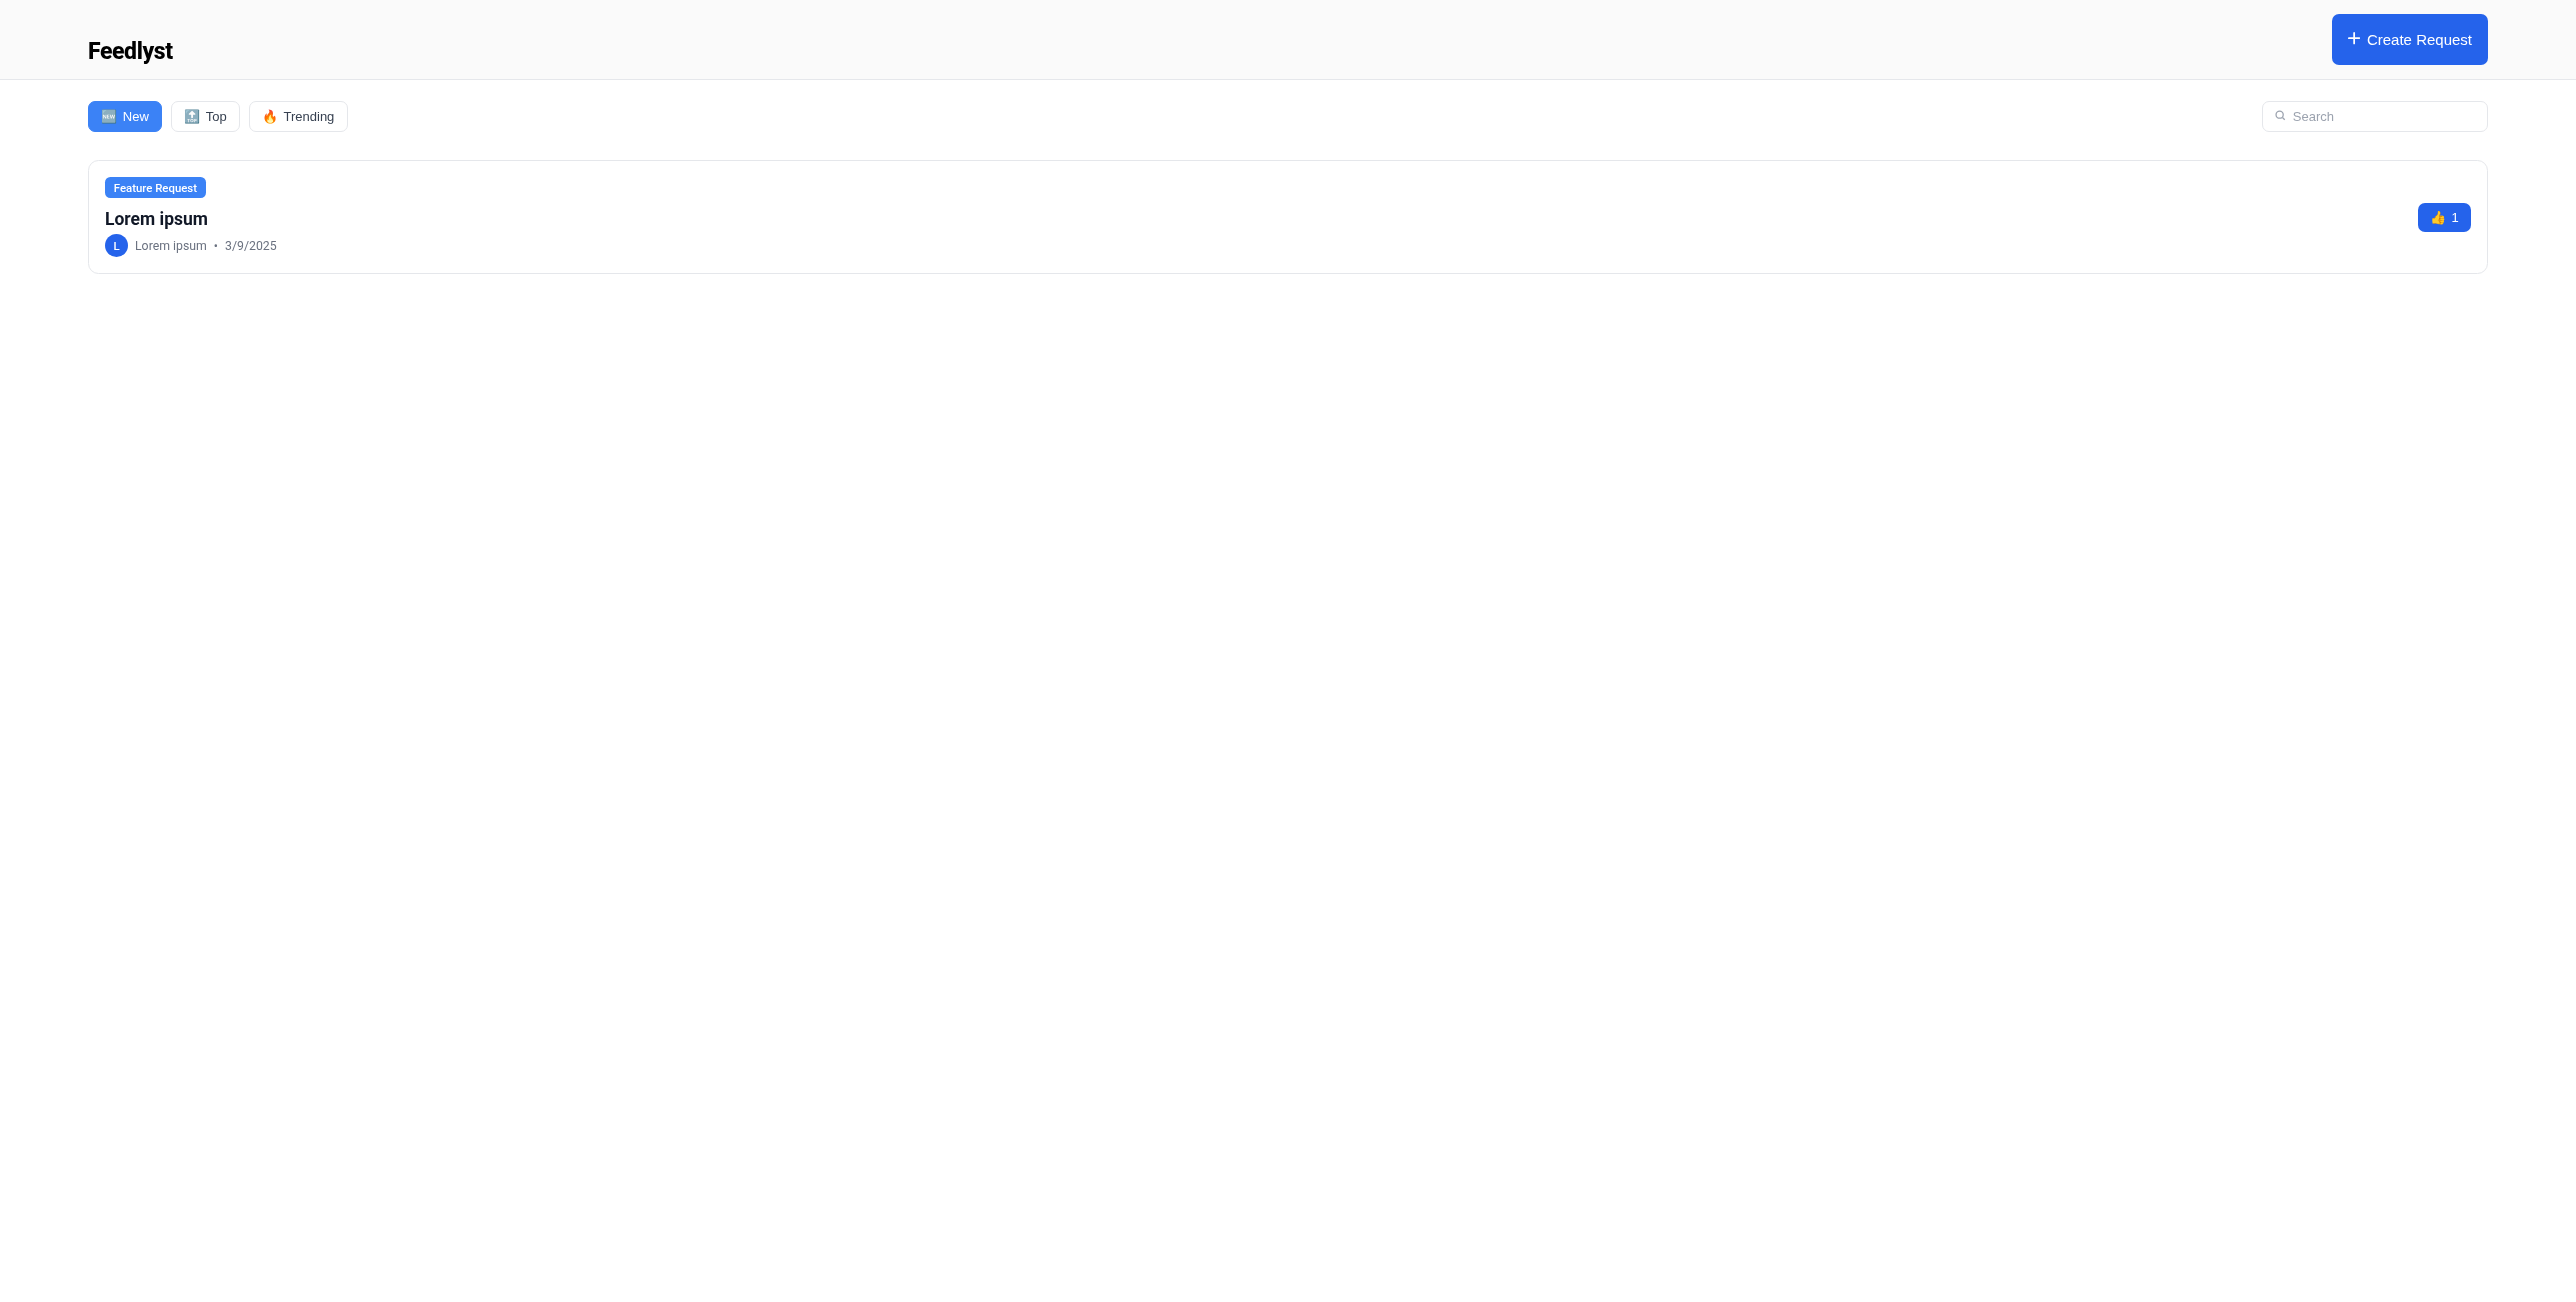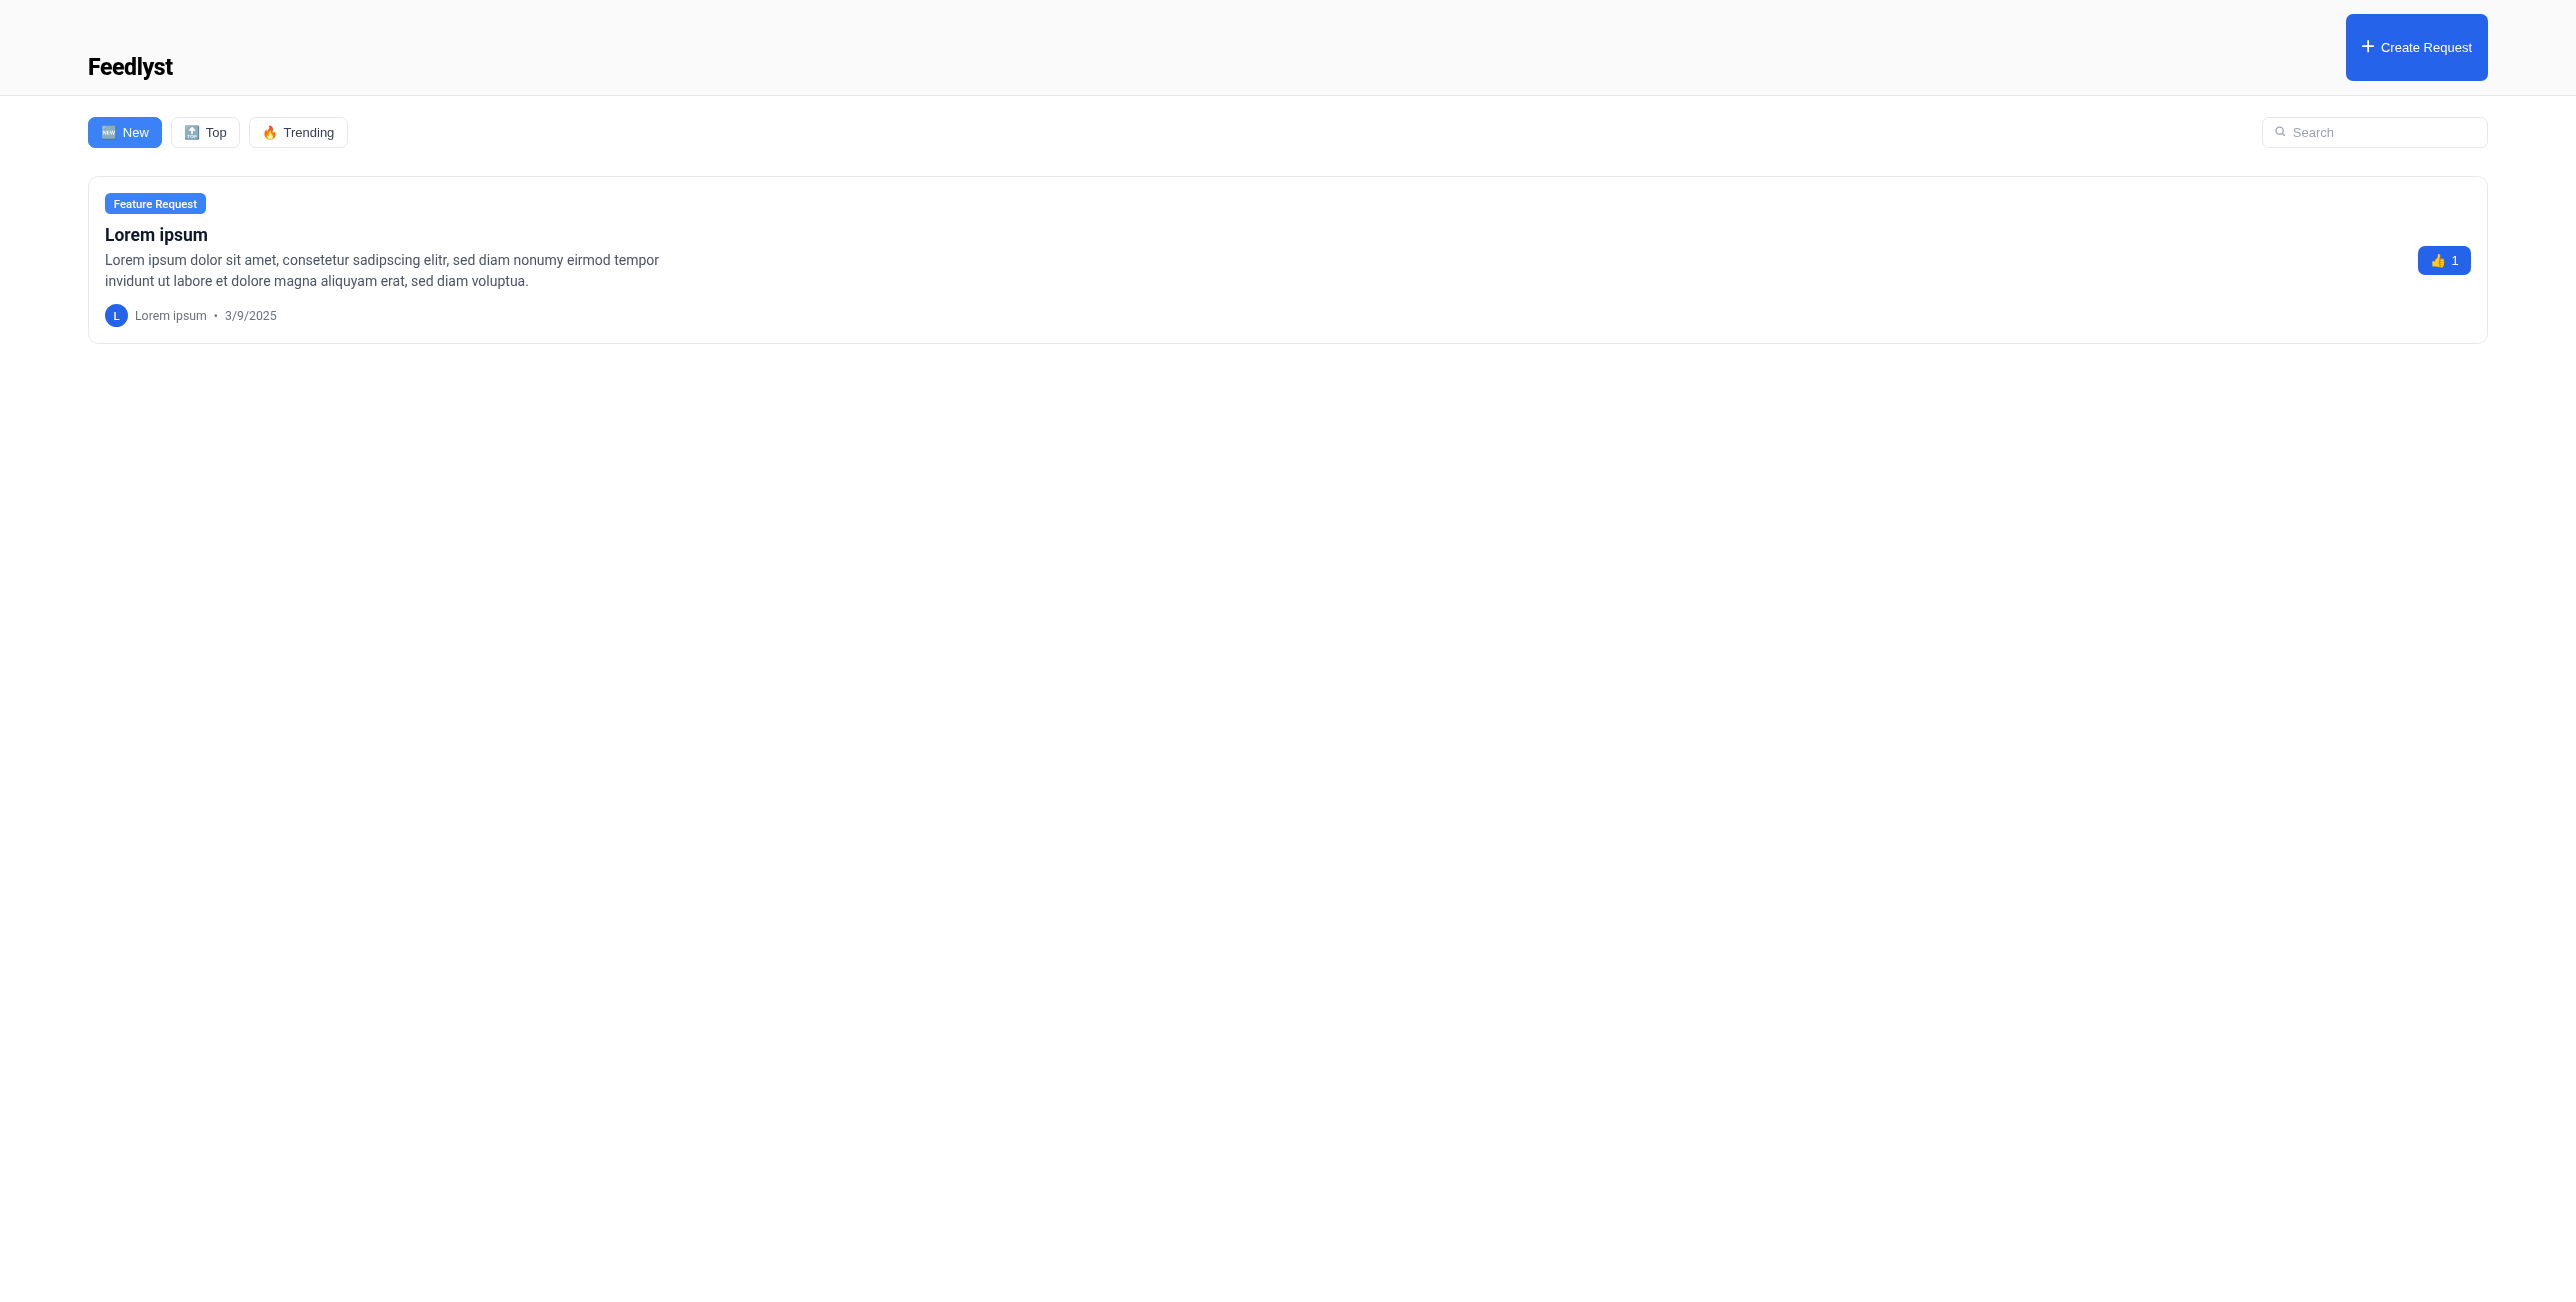--- a/index.html
+++ b/index.html
@@ -31,22 +31,22 @@
     }
     
     .create-btn {
       display: flex;
       align-items: center;
       gap: 7px;
       background: #2563eb;
       color: #fff;
       border: none;
       border-radius: 7px;
-      padding: 26px 16px;
-      font-size: 13px;
+      padding: 17px 16px;
+      font-size: 15px;
       font-weight: 500;
       cursor: pointer;
       margin-left: 18px;
     }
     
     .create-btn .plus-icon {
       font-size: 14px;
       line-height: 1;
     }
     
@@ -229,21 +229,20 @@
         </svg>
       </span>
       <input type="text" class="search-input" placeholder="Search" style="">
     </div>
   </div>
 
   <div class="card">
     <div class="card-content">
       <span class="badge">Feature Request</span>
       <h2 class="card-title">Lorem ipsum</h2>
-      <p class="card-description">Lorem ipsum dolor sit amet, consetetur sadipscing elitr, sed diam nonumy eirmod tempor invidunt ut labore et dolore magna aliquyam erat, sed diam voluptua.</p>
       <div class="card-meta">
         <span class="avatar">L</span>
         <span>Lorem ipsum</span>
         <span>•</span>
         <span>3/9/2025</span>
       </div>
     </div>
     <button class="upvote-btn">
       <span>👍</span>
       <span>1</span>

